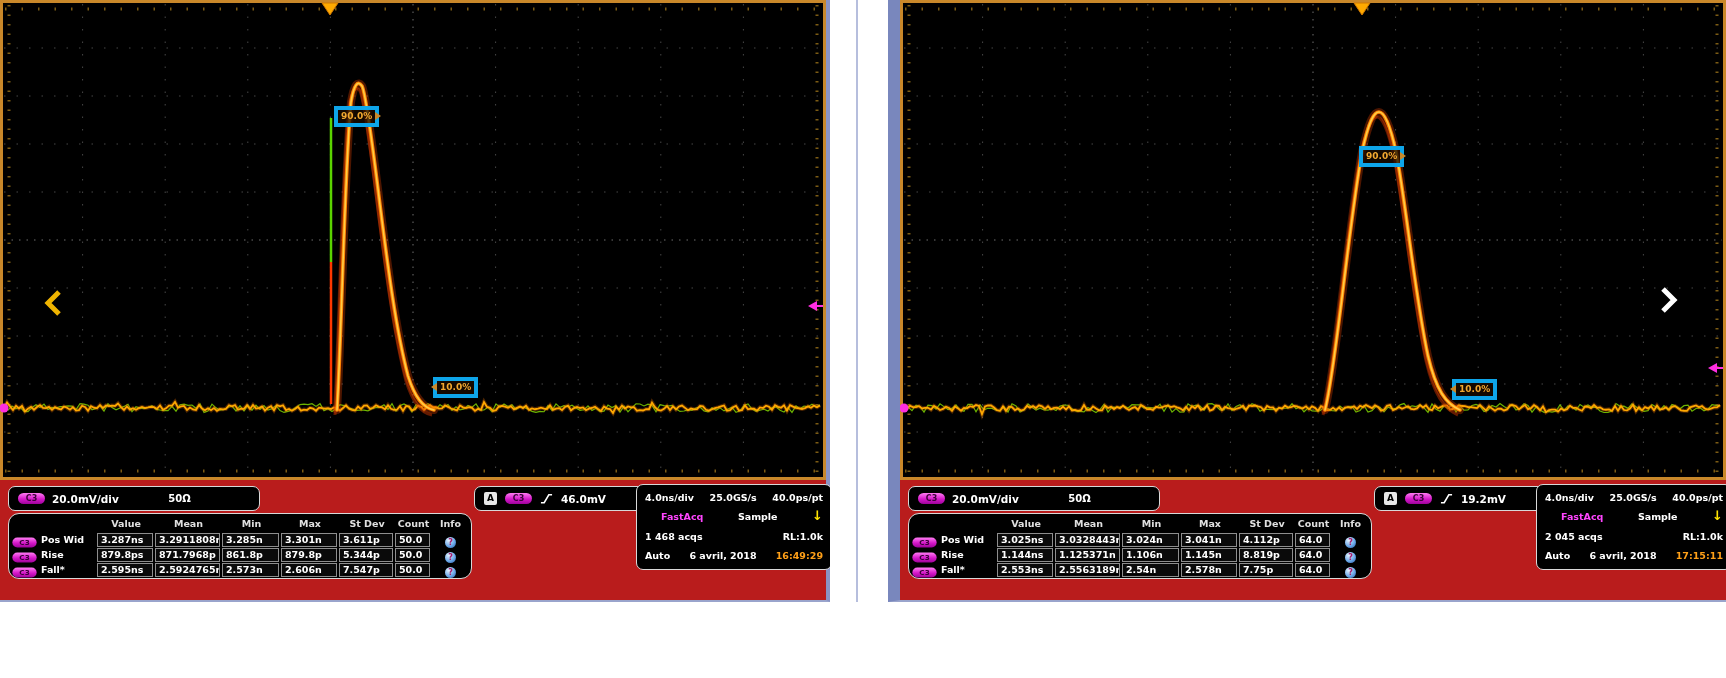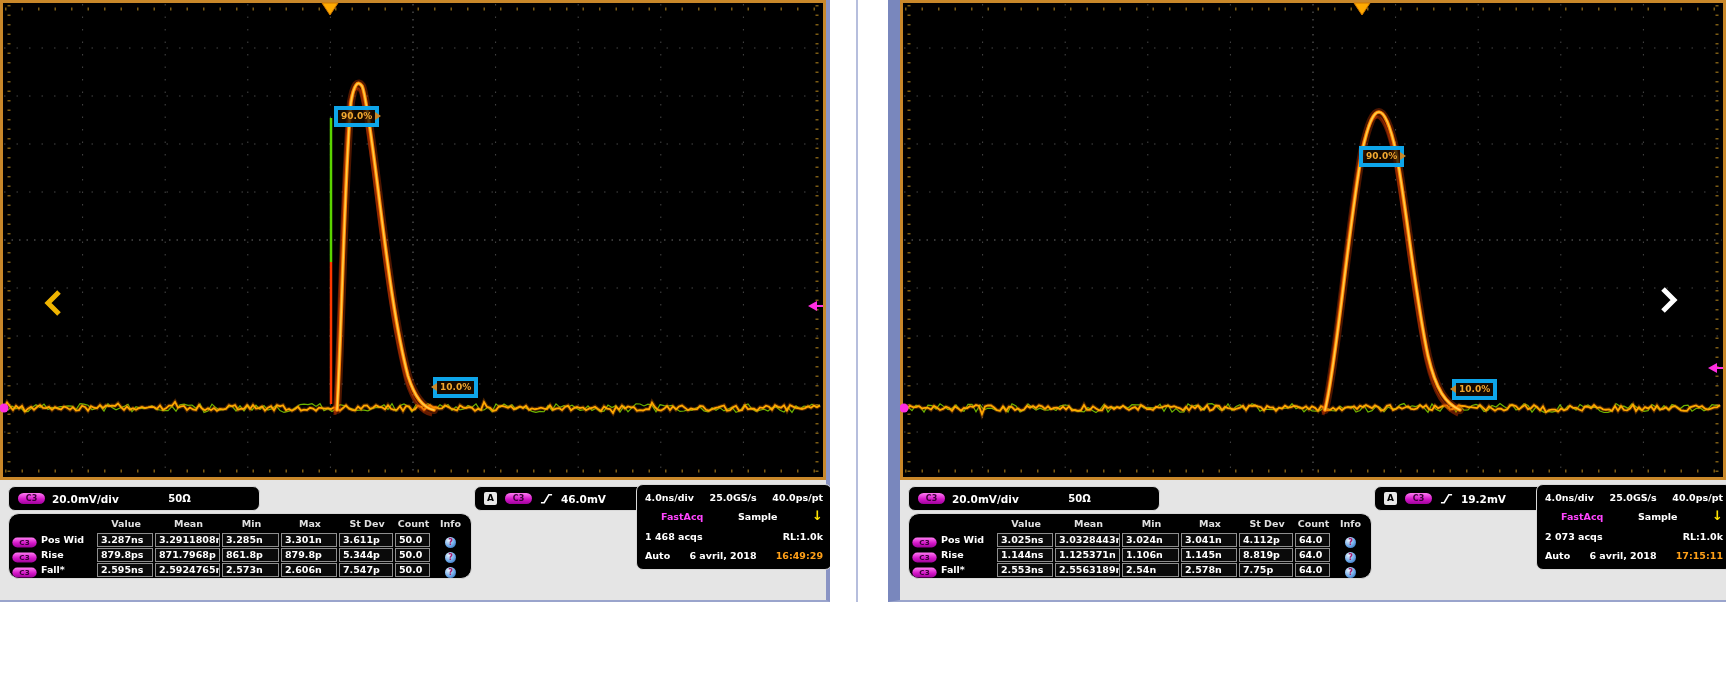--- a/index.html
+++ b/index.html
@@ -8,21 +8,21 @@
   .panel{width:826px;height:600px;background:#000;border-bottom:2px solid #9aa4cc;position:relative;}
   .panel-left{border-right:4px solid #8a94c4;}
   .panel-right{border-left:12px solid #7987bd;}
   .divider{width:58px;height:602px;background:#fff;position:relative;}
   .divider::after{content:'';position:absolute;left:26px;top:0;width:2px;height:100%;background:#b6bedd;}
   .graticule{position:relative;width:826px;height:480px;background:#000;}
   .wave-svg{position:absolute;left:0;top:0;width:826px;height:480px;}
   .pct-label{position:absolute;font-size:9px;font-weight:bold;color:#f2a830;border:4px solid #0ea5e9;background:rgba(25,12,0,.78);padding:0 3px;height:13px;line-height:12px;white-space:nowrap;z-index:4;}
   .pct-right::after{content:'';position:absolute;right:-6px;top:2px;border-left:6px solid #c9882a;border-top:4px solid transparent;border-bottom:4px solid transparent;}
   .pct-left::before{content:'';position:absolute;left:-6px;top:2px;border-right:6px solid #c9882a;border-top:4px solid transparent;border-bottom:4px solid transparent;}
-  .status{position:relative;width:826px;height:120px;background:#e5e5e5;}
+  .status{position:relative;width:826px;height:120px;background:#b91c1c;}
   .box{position:absolute;border:1.5px solid #d8d8d8;border-radius:7px;background:#000;display:flex;align-items:center;}
   .chpill{display:inline-block;min-width:23px;height:11px;border-radius:6px;background:linear-gradient(#ff7cf2,#d517c9 55%,#9e039a);color:#3a0038;font-weight:bold;font-size:8px;line-height:11px;text-align:center;padding:0 2px;}
   .channel-box{left:8px;top:6px;width:232px;height:23px;gap:7px;padding:0 9px;}
   .ch-scale{font-weight:bold;font-size:10.5px;color:#fff;}
   .ch-imp{margin-left:auto;font-weight:bold;font-size:10px;color:#fff;}
   .ch-bw{font-weight:bold;font-size:10px;color:#fff;margin-top:44px;}
   .ch-bw sub{font-size:7px;}
   .trigger-box{left:474px;top:6px;width:158px;height:23px;gap:8px;padding:0 9px;}
   .a-badge{display:inline-block;width:13px;height:13px;background:#e8e8e8;color:#000;font-size:9px;font-weight:bold;text-align:center;line-height:13px;border-radius:2px;}
   .slope-icon{width:13px;height:13px;}
@@ -249,21 +249,21 @@
             <span>4.0ns/div</span>
             <span>25.0GS/s</span>
             <span>40.0ps/pt</span>
           </div>
           <div class="acq-row">
             <span class="fastacq">FastAcq</span>
             <span>Sample</span>
             <span class="dn-arrow">↓</span>
           </div>
           <div class="acq-row">
-            <span>2 073 acqs</span>
+            <span>2 045 acqs</span>
             <span>RL:1.0k</span>
           </div>
           <div class="acq-row">
             <span>Auto</span>
             <span>6 avril, 2018</span>
             <span class="acq-time">17:15:11</span>
           </div>
         </div>
         <div class="meas-table">
           <div class="mt-header">

